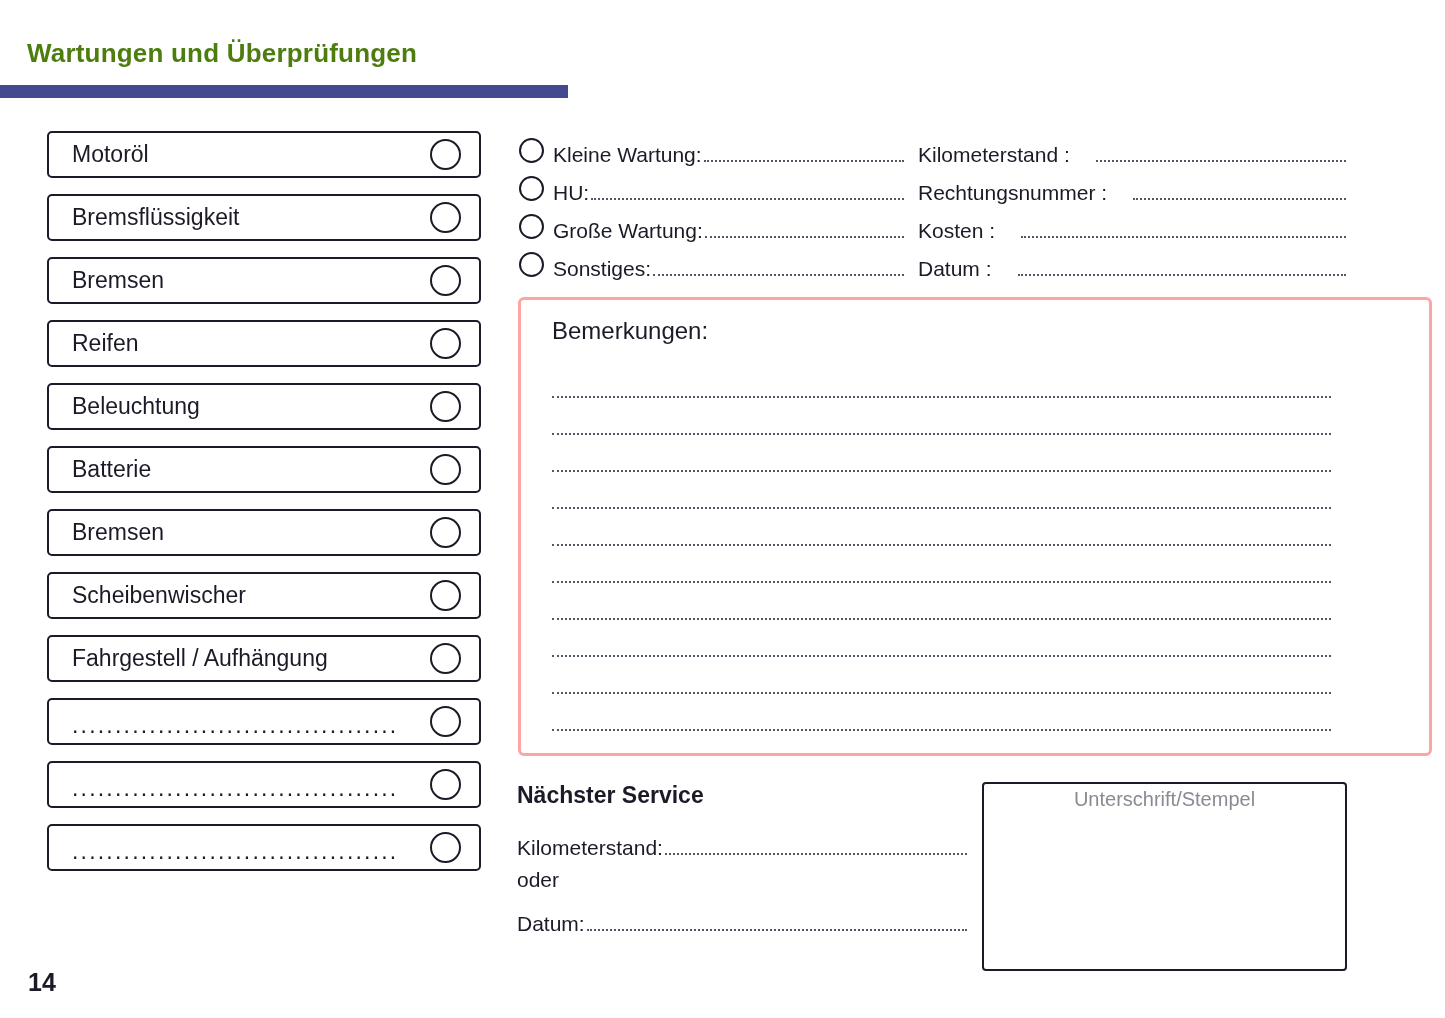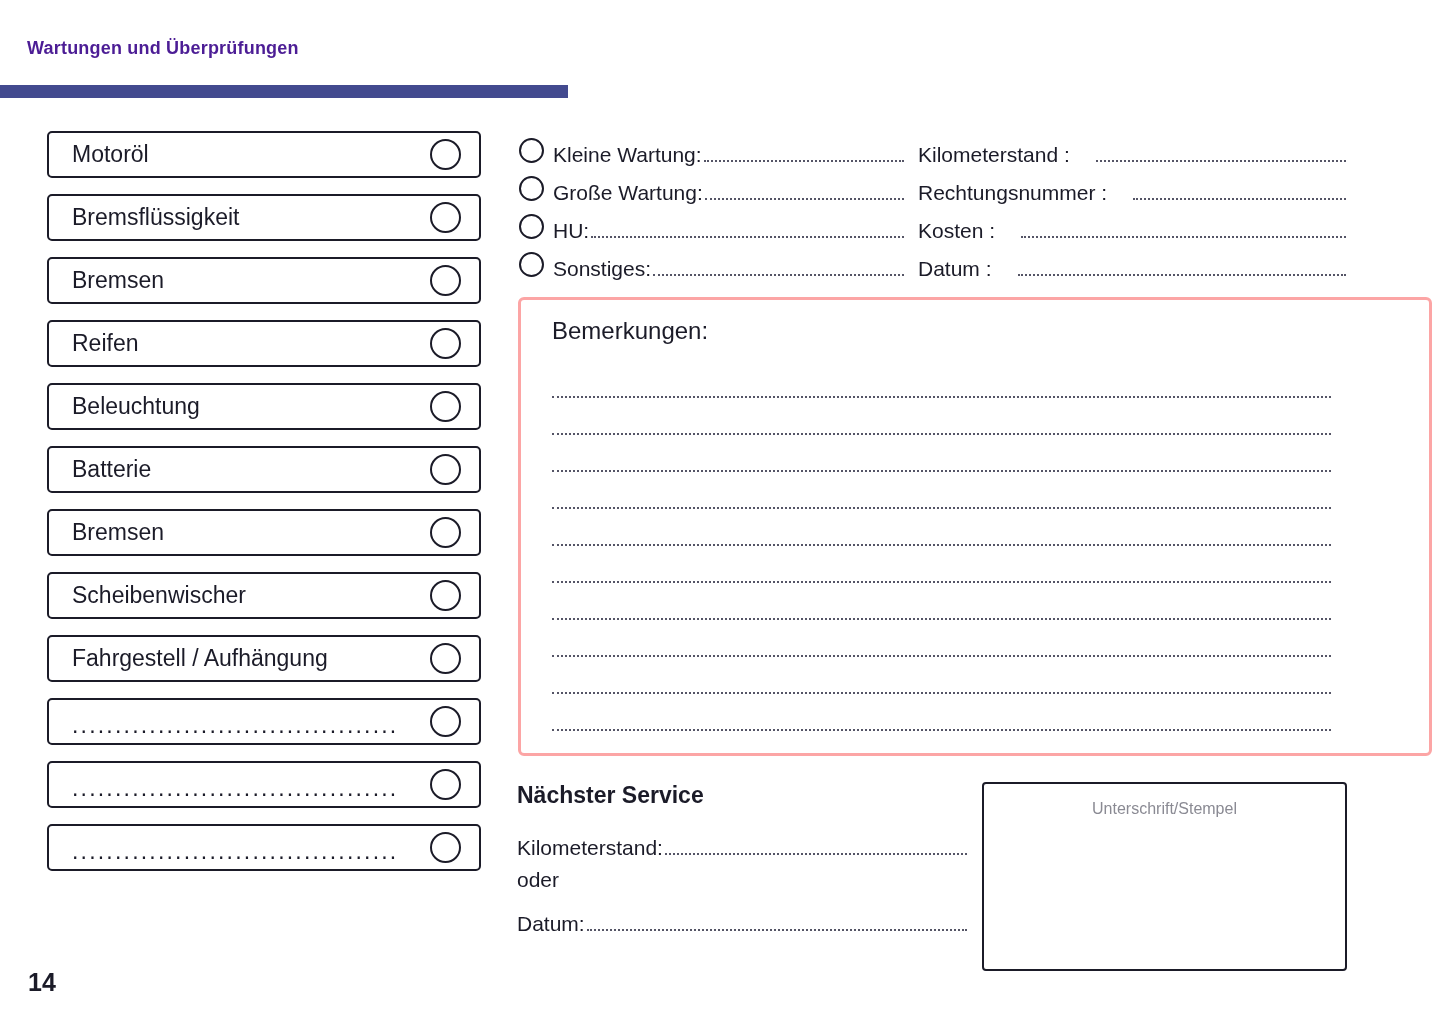--- a/index.html
+++ b/index.html
@@ -21,24 +21,24 @@
     width: 1445px;
     height: 1018px;
     box-sizing: border-box;
   }
 
   
   .page-title {
     position: absolute;
     left: 27px;
     top: 38px;
-    font-size: 18px;
+    font-size: 26px;
     font-weight: bold;
     letter-spacing: 0.2px;
-    color: #4c1d95;
+    color: #4d7c0f;
   }
   .title-rule {
     position: absolute;
     left: 0px;
     top: 85px;
     width: 568px;
     height: 13px;
     background: #434a8f;
   }
 
@@ -191,22 +191,22 @@
     left: 982px;
     top: 782px;
     width: 365px;
     height: 189px;
     box-sizing: border-box;
     border: 2px solid #1b1b28;
     border-radius: 4px;
   }
   .stamp-text {
     text-align: center;
-    margin-top: 16px;
-    font-size: 16px;
+    margin-top: 4px;
+    font-size: 20px;
     color: #8a8a93;
   }
 
   
   .page-number {
     position: absolute;
     left: 28px;
     top: 968px;
     font-size: 25px;
     color: #1b1b28;
@@ -275,26 +275,26 @@
   </div>
 
   <div class="service-types">
     <div class="stype-row">
       <span class="stype-circle"></span>
       <span class="stype-label">Kleine Wartung:</span>
       <span class="dots-fill"></span>
     </div>
     <div class="stype-row">
       <span class="stype-circle"></span>
-      <span class="stype-label">Große Wartung:</span>
+      <span class="stype-label">HU:</span>
       <span class="dots-fill"></span>
     </div>
     <div class="stype-row">
       <span class="stype-circle"></span>
-      <span class="stype-label">HU:</span>
+      <span class="stype-label">Große Wartung:</span>
       <span class="dots-fill"></span>
     </div>
     <div class="stype-row">
       <span class="stype-circle"></span>
       <span class="stype-label">Sonstiges:</span>
       <span class="dots-fill"></span>
     </div>
   </div>
 
   <div class="invoice-fields">

